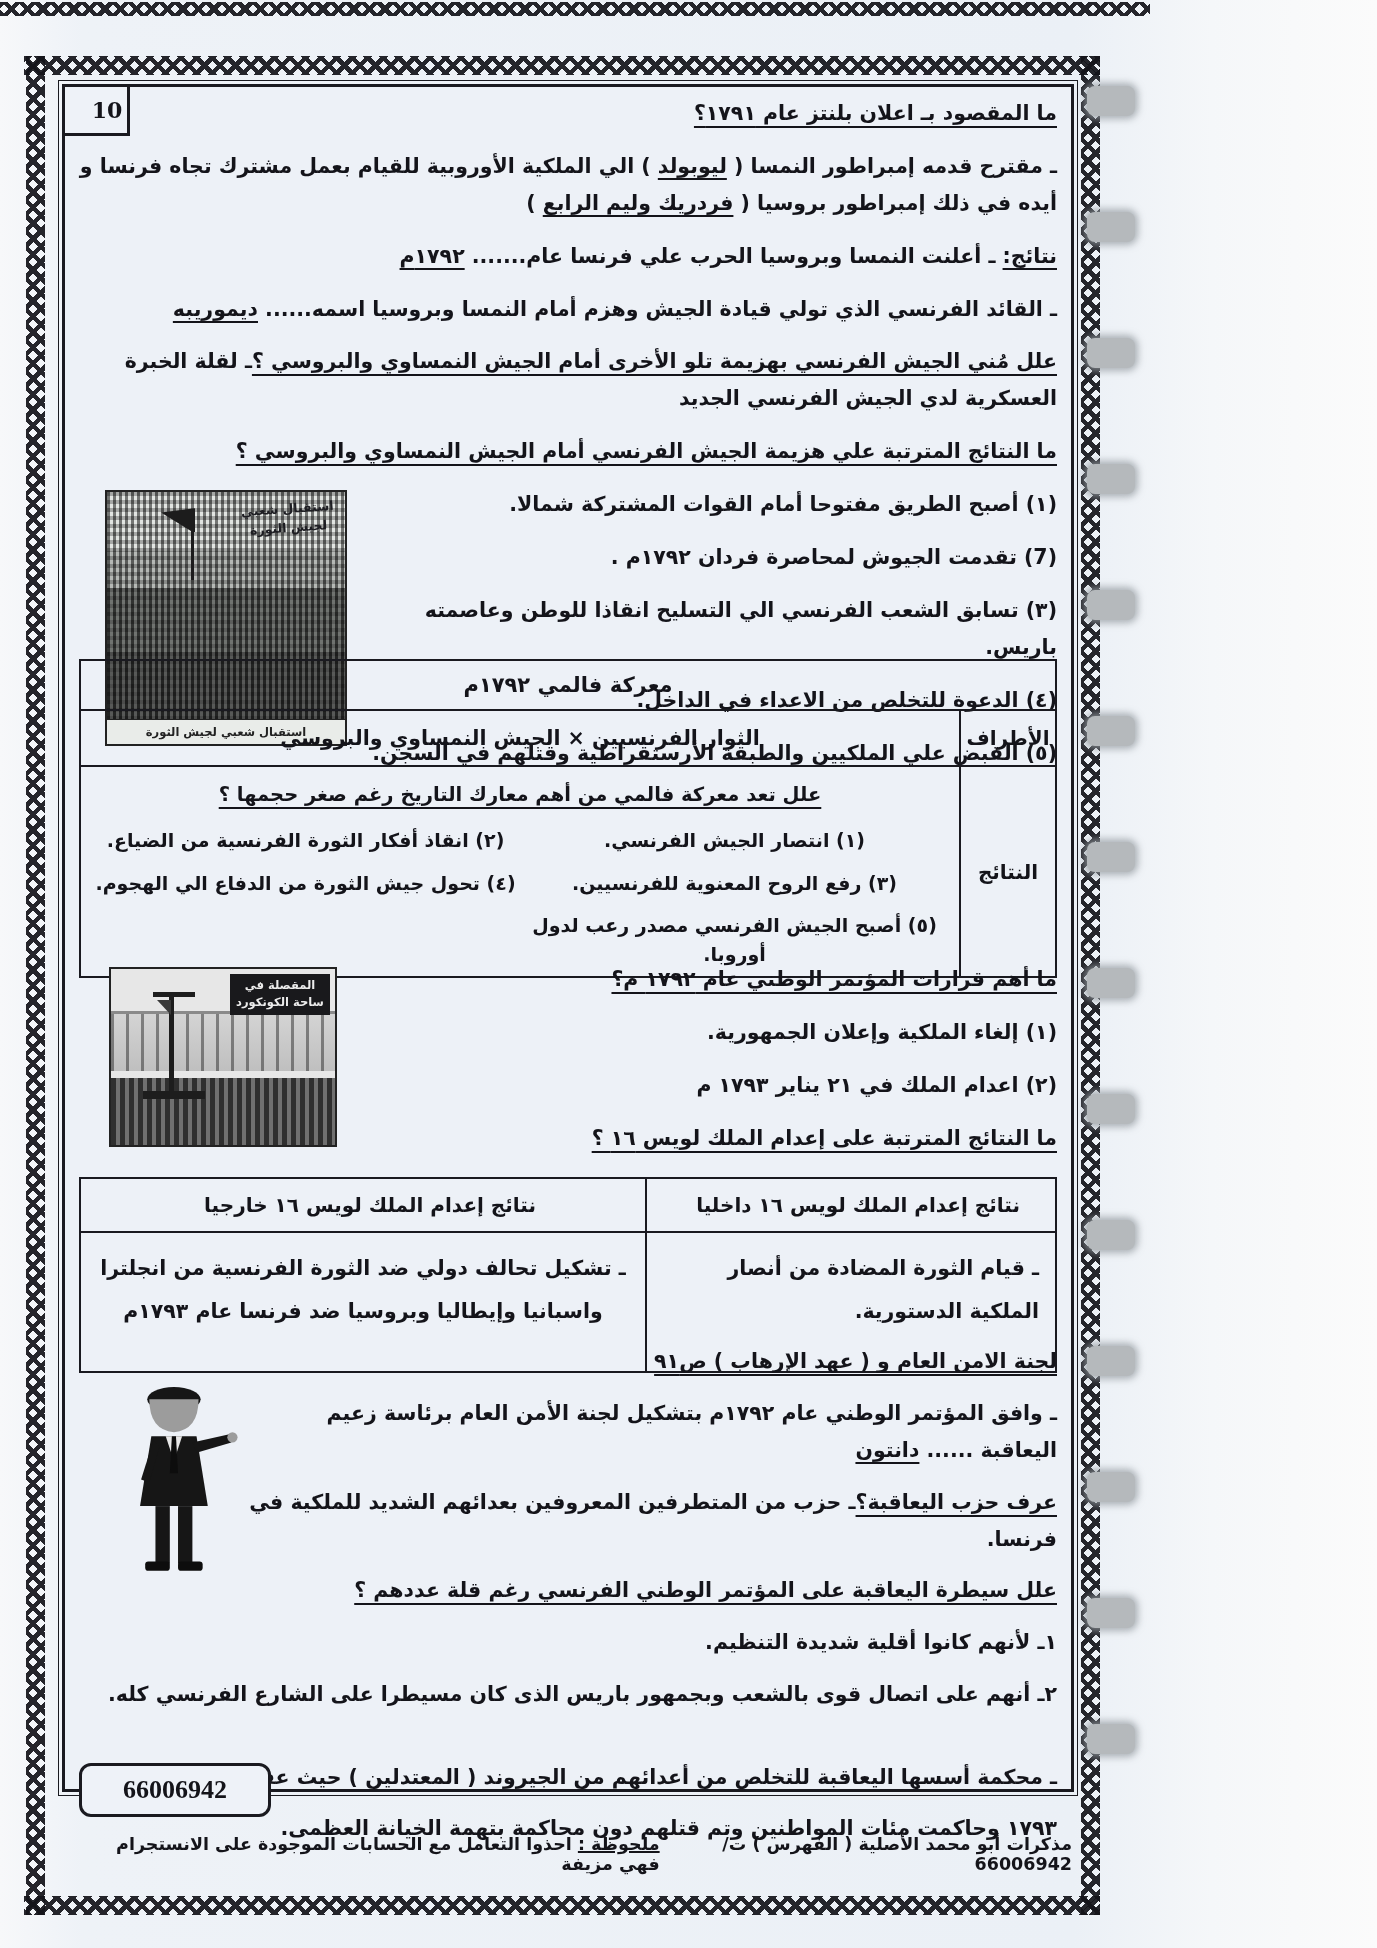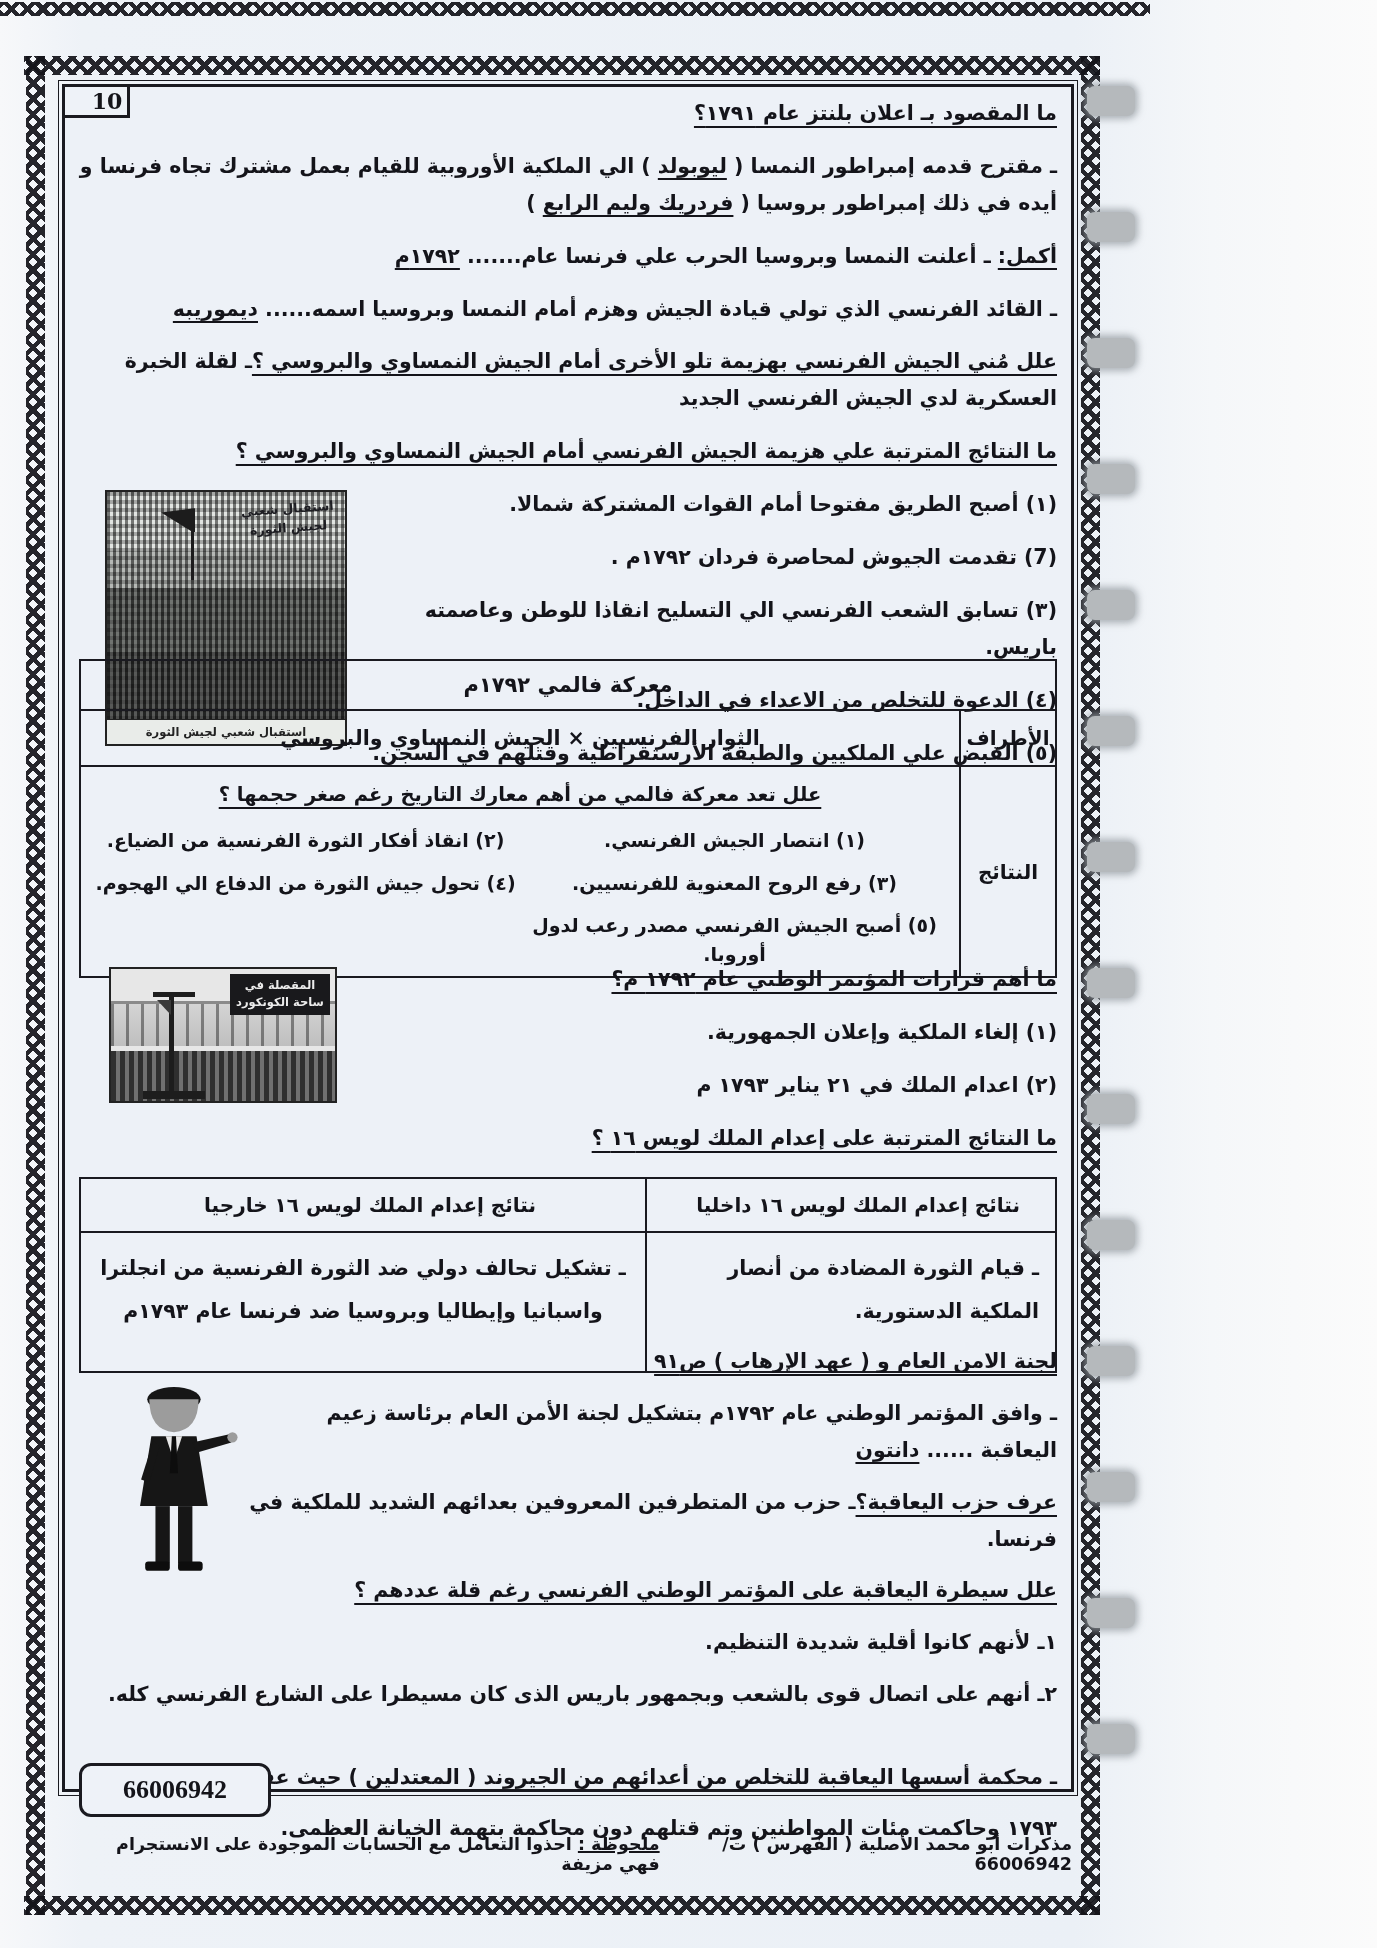--- a/index.html
+++ b/index.html
@@ -25,21 +25,21 @@
   .binding{position:absolute;left:1087px;top:86px;display:flex;flex-direction:column;gap:96px;}
   .tab{width:48px;height:30px;background:#b5b9bc;border-radius:8px;
        box-shadow:0 0 7px 3px rgba(150,156,162,.75);}
   
   .box{
     position:absolute;left:62px;top:84px;width:1012px;height:1708px;
     border:3px solid #1a1a20;outline:1.5px solid #1a1a20;outline-offset:3px;
     background:#edf1f7;box-sizing:border-box;
   }
   .pagenum{
-    position:absolute;left:-3px;top:-3px;width:68px;height:34px;border:3px solid #1a1a20;
+    position:absolute;left:-3px;top:-3px;width:68px;height:52px;border:3px solid #1a1a20;
     background:#eef2f8;display:flex;align-items:center;justify-content:center;
     font-family:"DejaVu Serif",serif;font-weight:700;font-size:22px;direction:ltr;box-sizing:border-box;padding-left:22px;
   }
   .sec{position:absolute;right:14px;left:14px;}
   .sec p{margin:0 0 16px;font-size:20.5px;font-weight:600;line-height:1.8;}
   .h{font-weight:800;text-decoration:underline;text-decoration-thickness:2px;text-underline-offset:6px;}
   .b{font-weight:800;}
   .bu{font-weight:800;text-decoration:underline;text-decoration-thickness:2px;text-underline-offset:5px;}
   .tight{font-size:19.5px;}
   
@@ -70,21 +70,21 @@
   .tbl td{border:2.5px solid #1a1a20;}
   .tv-title{height:46px;text-align:center;font-size:21px;font-weight:800;}
   .tv-label{width:92px;text-align:center;font-size:20px;font-weight:800;}
   .tv-val{height:52px;text-align:center;font-size:20.5px;font-weight:600;}
   .tv-res{padding:10px 14px 8px;text-align:center;}
   .tv-res .q{font-size:19.5px;margin:0 0 14px;}
   .grid2{display:grid;grid-template-columns:1fr 1fr;column-gap:8px;row-gap:14px;direction:rtl;}
   .grid2 div{font-size:19px;font-weight:600;line-height:1.5;}
   
   .photo2{
-    float:left;width:228px;height:136px;border:2.5px solid #222;background:#e7e7e7;
+    float:left;width:228px;height:180px;border:2.5px solid #222;background:#e7e7e7;
     margin:6px 0 6px 16px;margin-left:30px;position:relative;box-sizing:border-box;overflow:hidden;padding-left:16px;
   }
   .photo2 .bld{position:absolute;left:0;right:0;top:24%;height:32%;
     background:repeating-linear-gradient(90deg,rgba(25,25,25,.45) 0 3px,transparent 3px 15px),
                linear-gradient(#d4d4d4,#bfbfbf);
     border-top:3px solid #8a8a8a;}
   .photo2 .crowd{position:absolute;left:0;right:0;bottom:0;height:38%;
     background:repeating-linear-gradient(90deg,#2f2f2f 0 5px,#707070 5px 9px),
                linear-gradient(#555,#333);}
   .photo2 .g-post{position:absolute;left:58px;top:26px;width:5px;height:100px;background:#1d1d1d;}
@@ -144,21 +144,21 @@
   <div class="tab"></div>
 </div>
 
 <div class="box">
 
   <div class="pagenum">10</div>
 
   <div class="sec" style="top:8px;">
     <p><span class="h">ما المقصود بـ اعلان بلنتز عام ١٧٩١؟</span></p>
     <p><span>ـ  مقترح قدمه إمبراطور النمسا ( </span><span class="bu">ليوبولد</span><span> ) الي الملكية الأوروبية للقيام بعمل مشترك تجاه فرنسا و أيده في ذلك إمبراطور بروسيا ( </span><span class="bu">فردريك وليم الرابع</span><span> )</span></p>
-    <p><span class="bu">أكمل:</span><span> ـ  أعلنت النمسا وبروسيا الحرب علي فرنسا عام....... </span><span class="bu">١٧٩٢م</span></p>
+    <p><span class="bu">نتائج:</span><span> ـ  أعلنت النمسا وبروسيا الحرب علي فرنسا عام....... </span><span class="bu">١٧٩٢م</span></p>
     <p><span>ـ القائد الفرنسي الذي تولي قيادة الجيش وهزم أمام النمسا وبروسيا اسمه...... </span><span class="bu">ديموريبه</span></p>
     <p class="tight"><span class="h">علل مُني الجيش الفرنسي بهزيمة تلو الأخرى أمام الجيش النمساوي والبروسي ؟</span><span>ـ  لقلة الخبرة العسكرية لدي الجيش الفرنسي الجديد</span></p>
     <p><span class="h">ما النتائج المترتبة علي هزيمة الجيش الفرنسي أمام الجيش النمساوي والبروسي ؟</span></p>
 
     <div class="photo1">
       <div class="img"></div>
       <div class="flagpole"></div>
       <div class="flag"></div>
       <div class="cap-hand">استقبال شعبي لجيش الثورة</div>
       <div class="cap-strip">استقبال شعبي لجيش الثورة</div>

